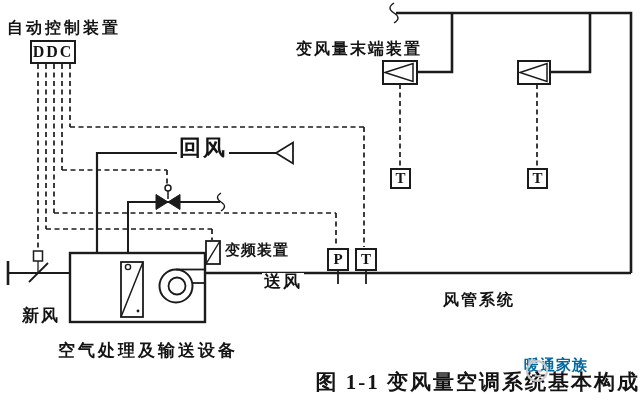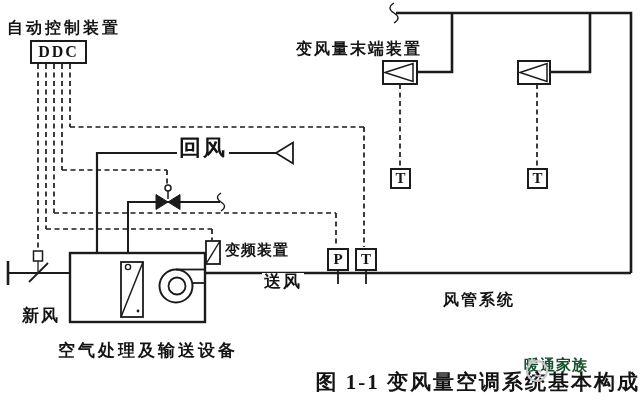--- a/index.html
+++ b/index.html
@@ -9,32 +9,32 @@
   }
   .stage svg{position:absolute;left:0;top:0;}
   .lbl{position:absolute;white-space:nowrap;font-weight:bold;line-height:1.1;margin-top:12px;}
   .onlin{background:#ffffff;padding:0 2px;}
   .sensorbox{
     position:absolute;border:2px solid #1b1b1b;background:#ffffff;
     display:flex;align-items:center;justify-content:center;
     font-weight:bold;font-size:15px;box-sizing:border-box;
   }
   .ddcbox{
-    position:absolute;left:30px;top:40px;width:57px;height:24px;
+    position:absolute;left:30px;top:40px;width:46px;height:24px;
     border:2px solid #1b1b1b;background:#ffffff;box-sizing:border-box;
     display:flex;align-items:center;justify-content:center;
     font-size:16px;font-weight:bold;letter-spacing:2px;
   }
   .caption{
     position:absolute;left:0;top:368px;width:640px;text-align:right;
     font-size:21px;font-weight:bold;letter-spacing:2px;
   }
   .watermark{
     position:absolute;left:524px;top:356px;display:flex;align-items:flex-end;
-    color:#14532d;font-family:"Liberation Sans","DejaVu Sans",sans-serif;
+    color:#0369a1;font-family:"Liberation Sans","DejaVu Sans",sans-serif;
     font-weight:bold;font-size:15px;letter-spacing:1px;
   }
   .wm-icon{margin-right:4px;}
 </style>
 </head>
 <body>
 
 <div class="stage">
 
   <svg width="640" height="407" viewBox="0 0 640 407">

